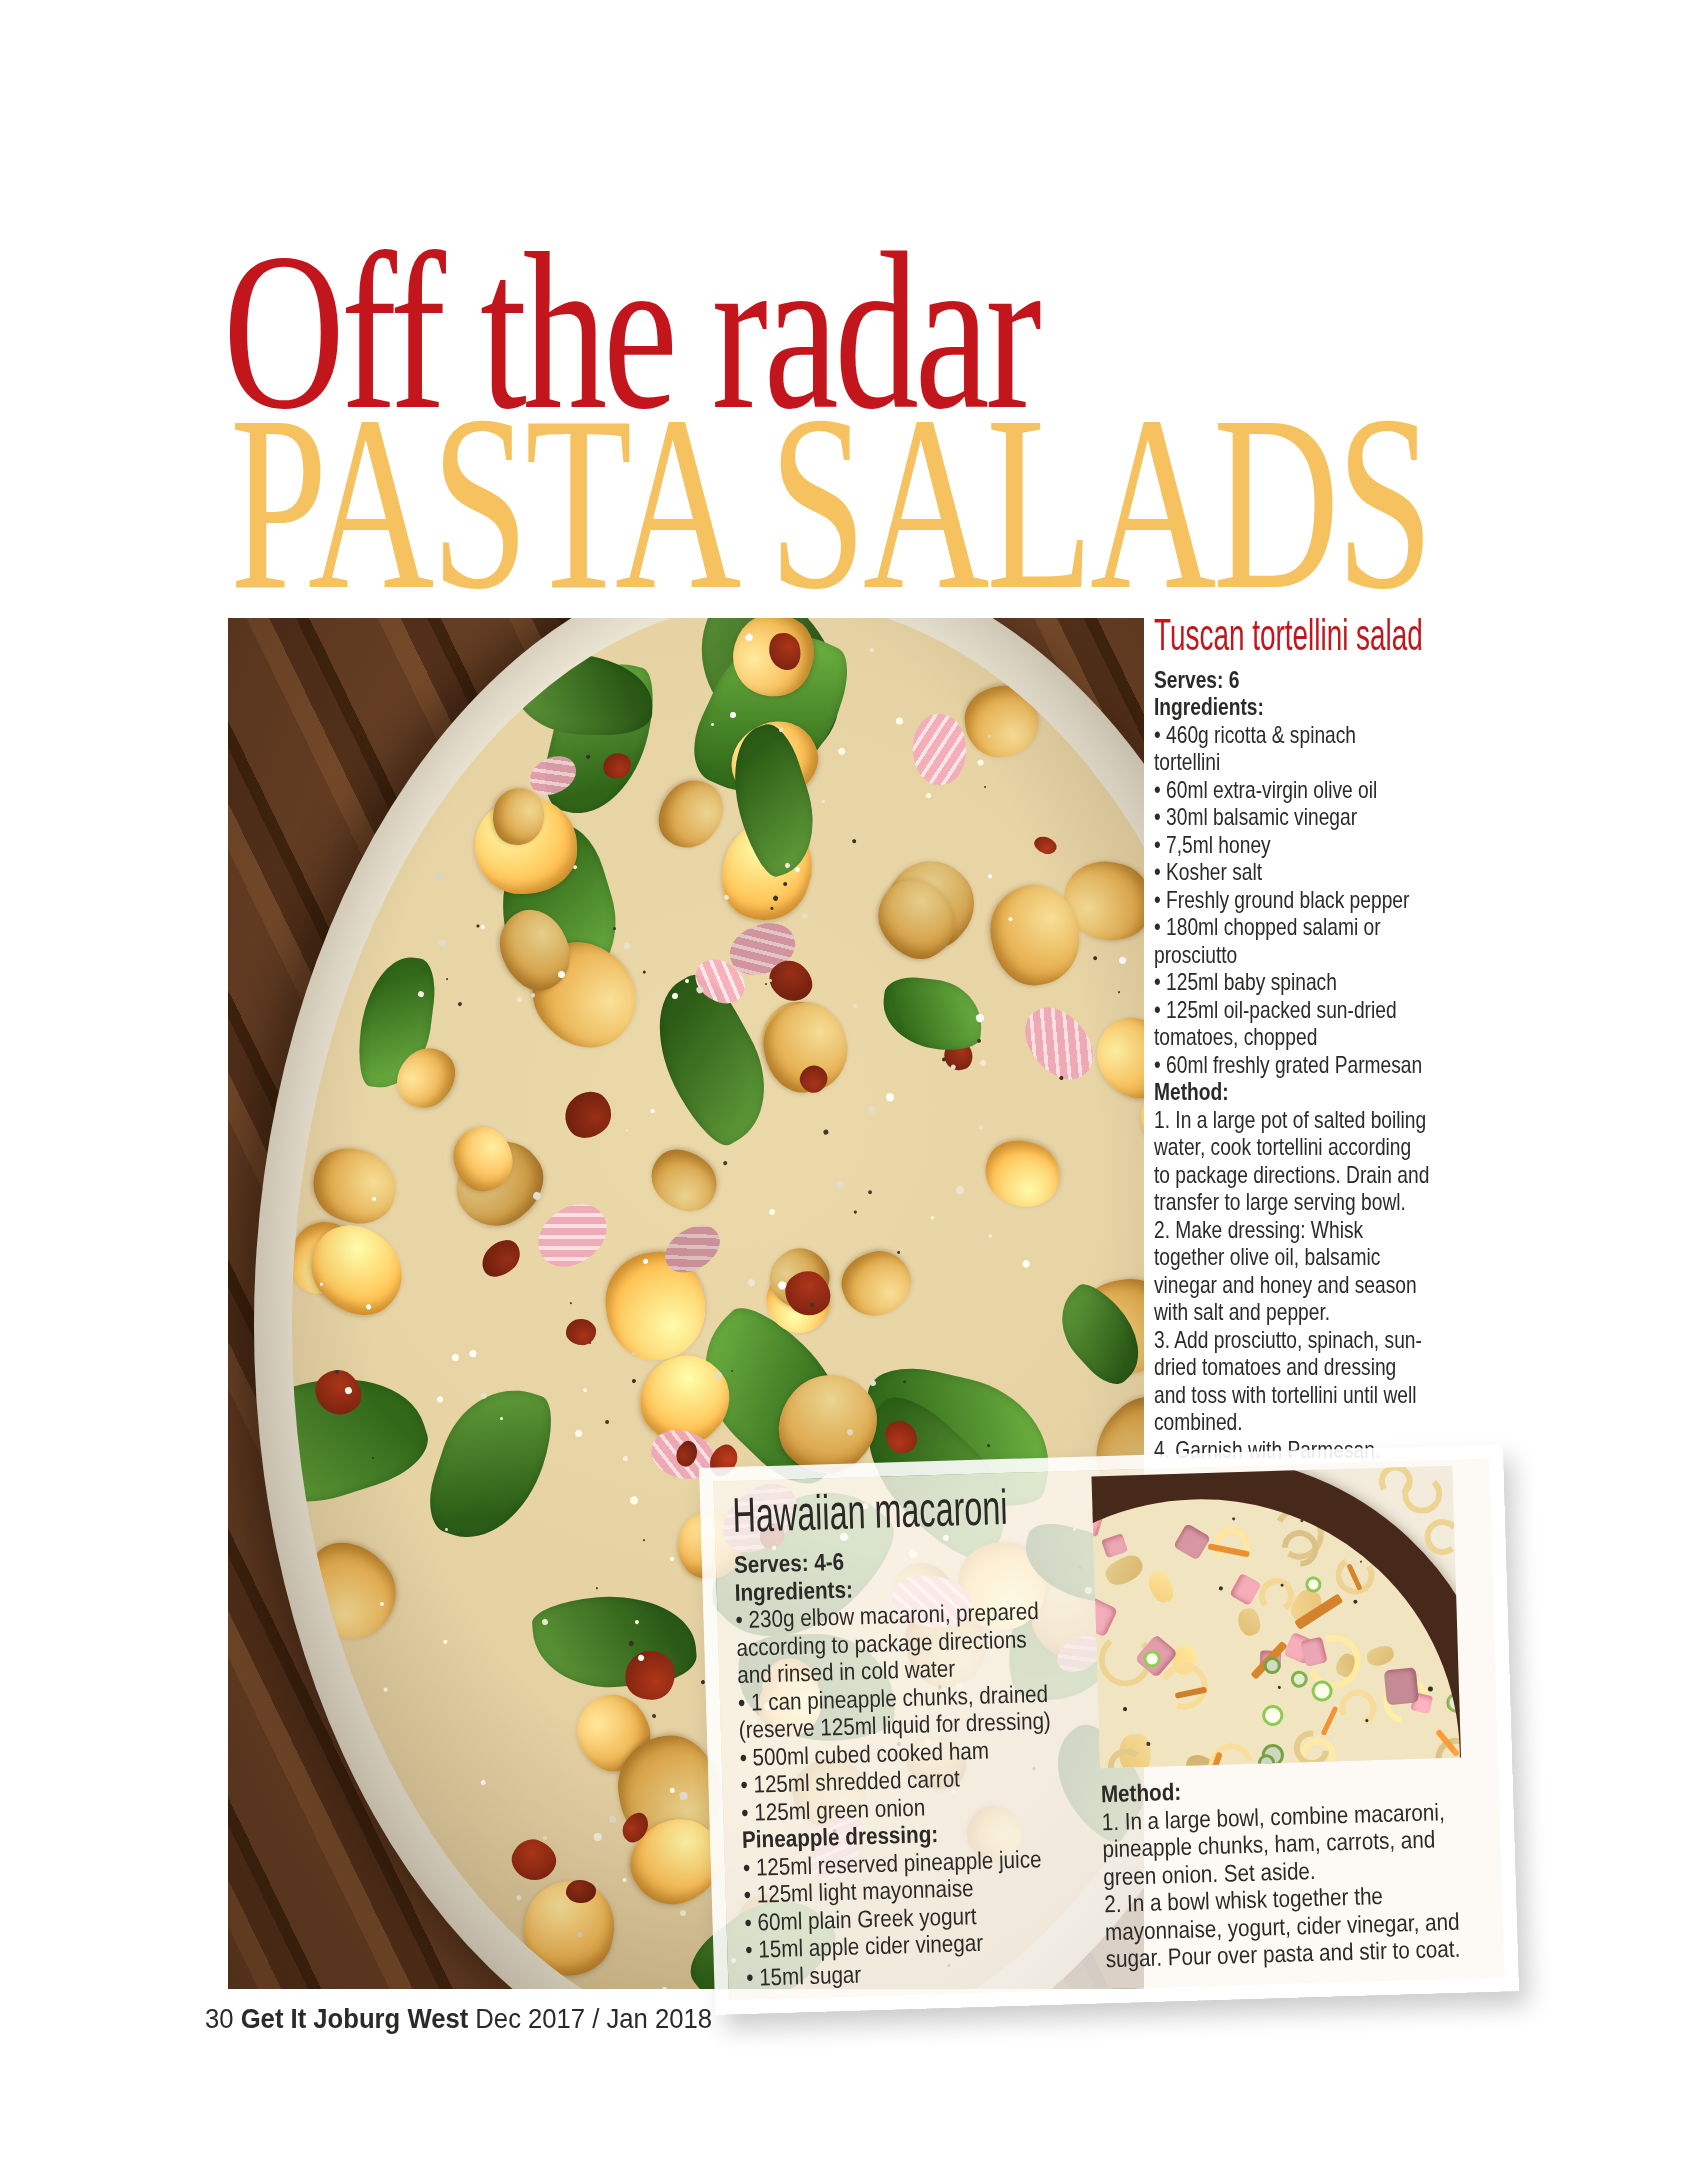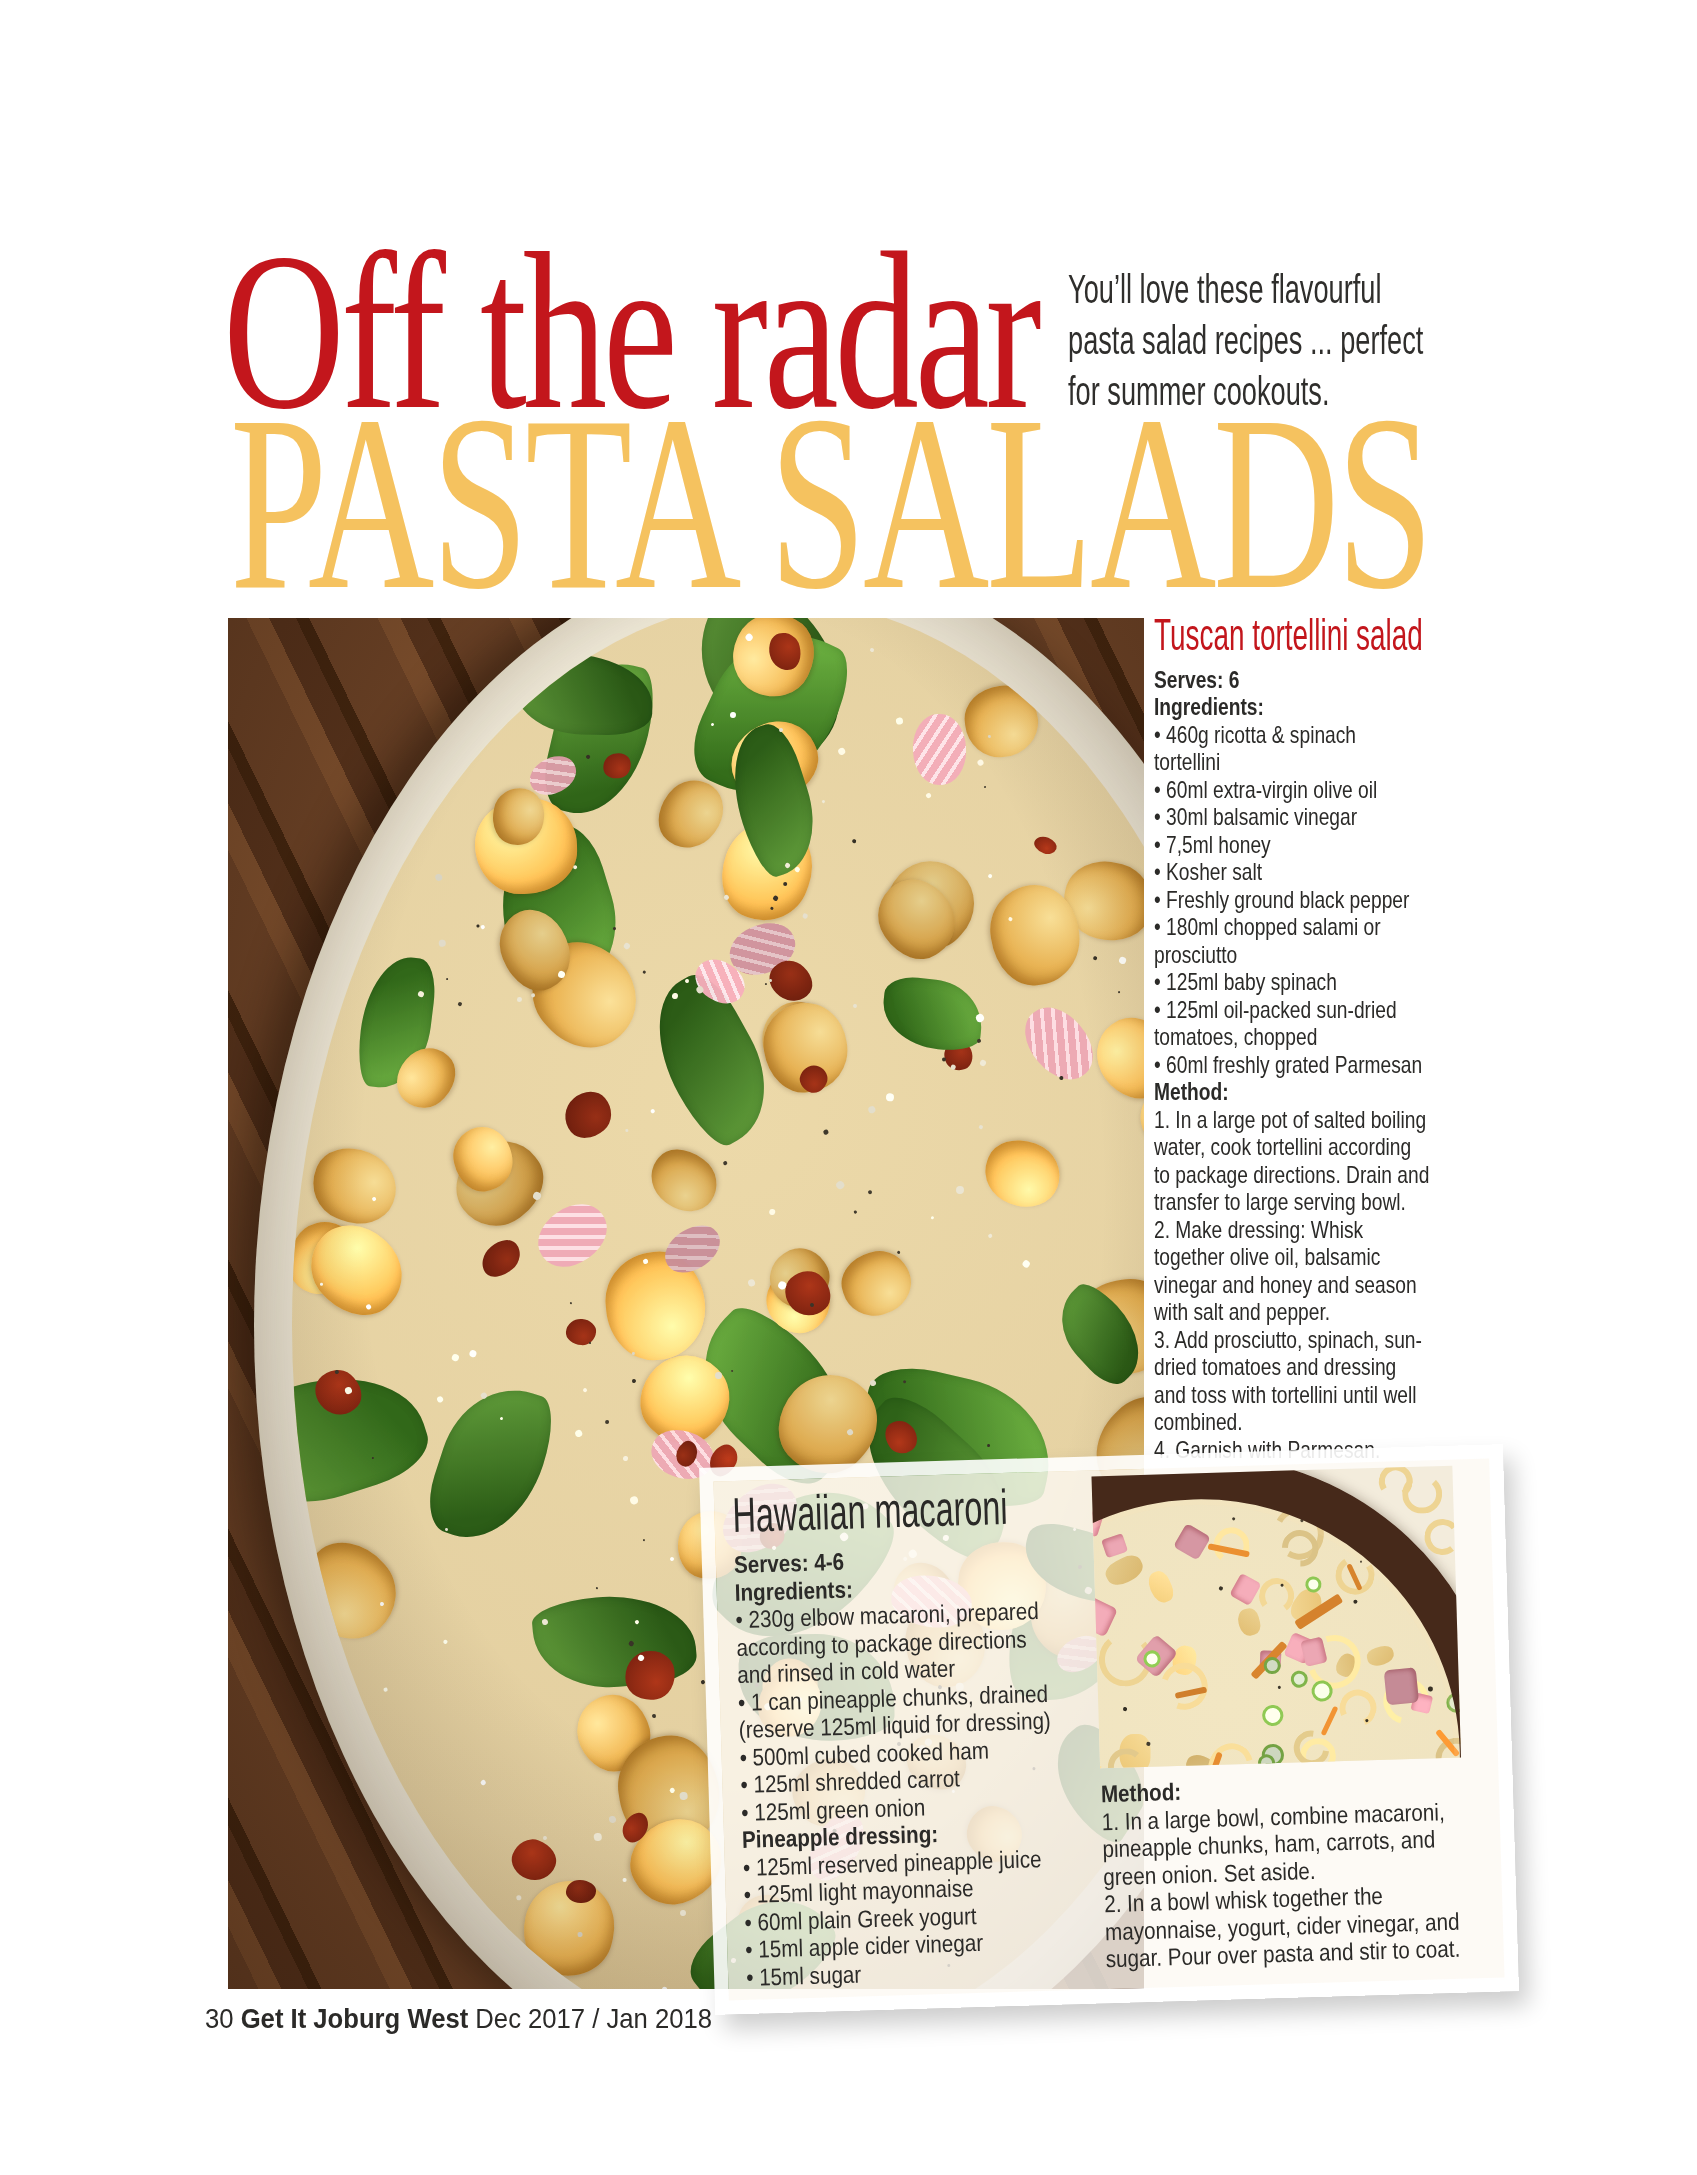--- a/index.html
+++ b/index.html
@@ -81,25 +81,20 @@
   #footer{position:absolute;left:205px;top:2002px;font-size:28.5px;color:var(--ink);
     white-space:nowrap;transform:scaleX(.90);transform-origin:0 0;}
   #footer .mag{font-weight:700;}
 </style>
 </head>
 <body>
 
 <div id="page">
 
   <div id="title-off">Off the radar</div>
-  <div id="intro">
-      <div class="ln">You’ll love these flavourful</div>
-      <div class="ln">pasta salad recipes ... perfect</div>
-      <div class="ln">for summer cookouts.</div>
-    </div>
   <div id="title-pasta">PASTA SALADS</div>
 
   <div id="main-photo">
     <div id="main-bowl"></div>
     <div id="salad-main">
         <span class="fi leaf" style="left: 418px; top: -19px; width: 123px; height: 177px; transform: rotate(317deg); filter: brightness(0.9);"></span>
         <span class="fi leaf" style="left: 450px; top: 873px; width: 121px; height: 184px; transform: rotate(44deg); filter: brightness(1.03);"></span>
         <span class="fi leaf" style="left: 149px; top: 784px; width: 100px; height: 159px; transform: rotate(18deg); filter: brightness(0.98);"></span>
         <span class="fi leaf" style="left: 605px; top: 741px; width: 120px; height: 194px; transform: rotate(103deg); filter: brightness(1.12);"></span>
         <span class="fi leaf" style="left: 70px; top: 356px; width: 69px; height: 133px; transform: rotate(187deg); filter: brightness(1.09);"></span>

